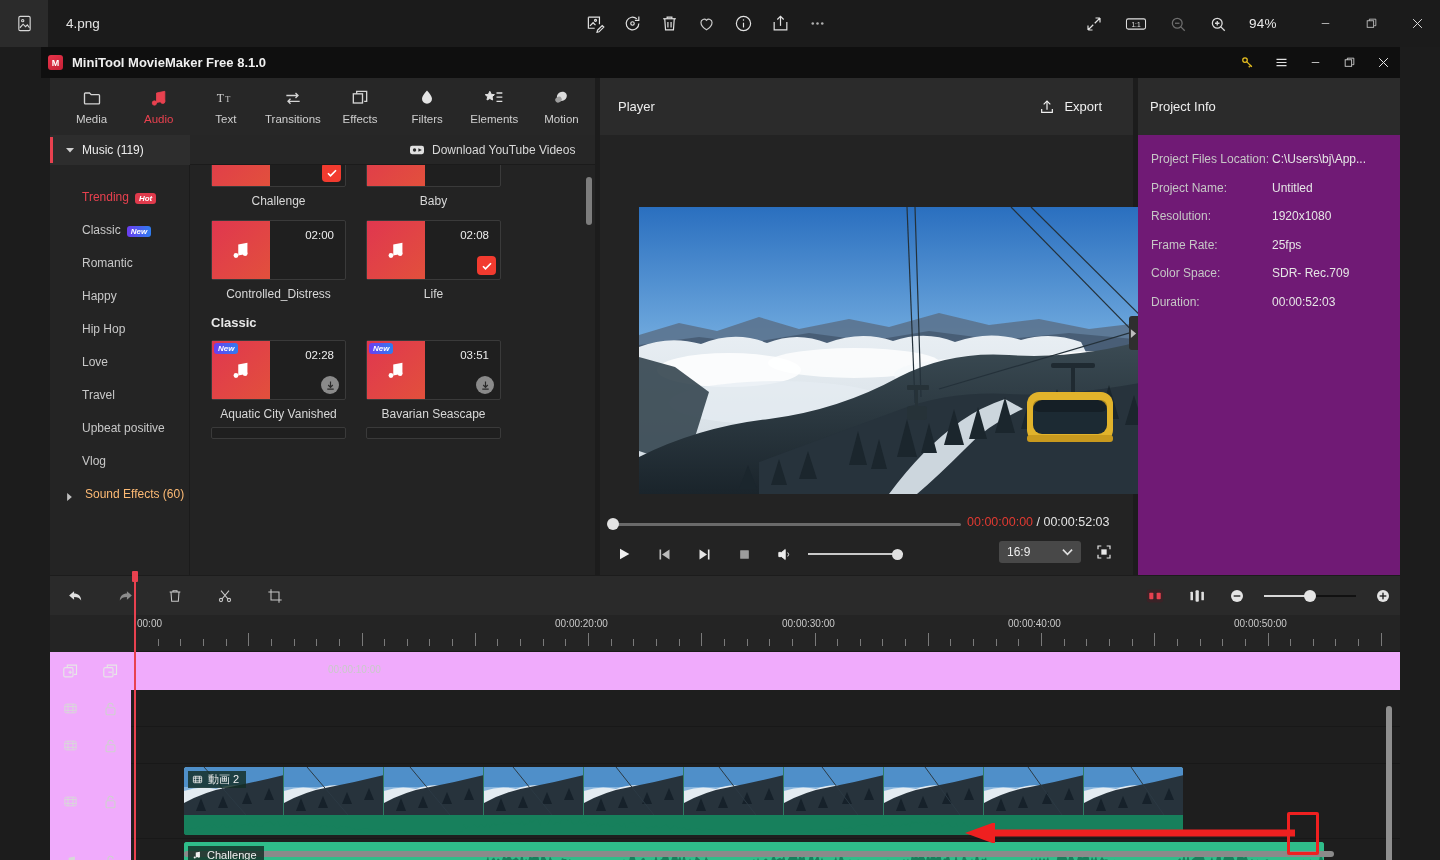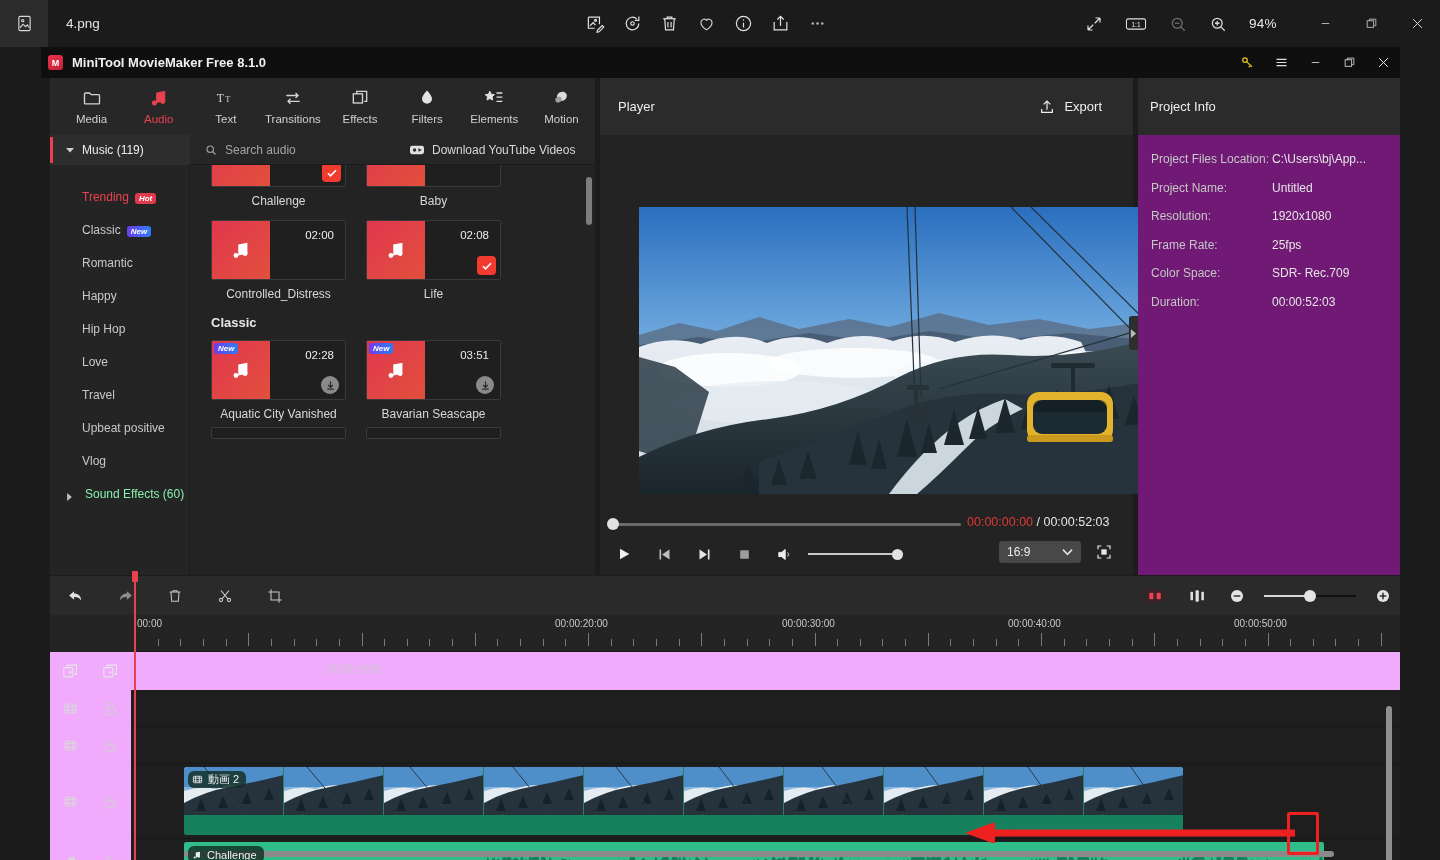--- a/index.html
+++ b/index.html
@@ -109,21 +109,21 @@
     height: 33px; display: flex; align-items: flex-end; padding-left: 32px; gap: 6px;
     font-size: 12px; color: #c8c8c8; cursor: pointer;
   }
   .cat-item.sel { color: #e8414f; }
   .cat-item .badge {
     font-size: 8px; font-weight: bold; font-style: italic; color: #fff;
     padding: 1px 4px 1px 4px; border-radius: 3px;
   }
   .badge.hot { background: #e03a4c; }
   .badge.new { background: linear-gradient(90deg,#6c3df0,#2e7df0); }
-  .cat-item.group { padding-left: 16px; color:#86efac; }
+  .cat-item.group { padding-left: 16px; color:#fdba74; }
   .cat-item.group .tri { font-size: 8px; color:#bfbfbf; margin-right:6px;}
 
   #asset-grid {
     position: absolute; left: 141px; top: 30px; width: 404px; height: 410px;
     overflow: hidden; background: #232323;
   }
   #asset-scroll-inner { position: absolute; left:0; top:-38px; width: 404px; }
   .grid-row { display: flex; gap: 20px; padding-left: 20px; margin-bottom: 6px; }
   .asset-card { width: 135px; }
   .asset-thumb {
@@ -262,21 +262,21 @@
     position: absolute; left: 0; top: 76px; width: 81px; height: 208px;
   }
   .th-row { position:absolute; left:0; width:81px; display:flex; align-items:center; }
   .th-icon { width: 40px; display:flex; align-items:center; justify-content:center; }
 
   #track-lane-col { position: absolute; left: 81px; top: 76px; width: 1269px; height: 208px; overflow:hidden;}
   .lane { position:absolute; left:0; width:1269px; background:#1e1e1e; border-bottom:1px solid #181818; }
   .clip { position:absolute; border-radius: 3px; overflow:hidden; }
   .clip-label {
     position: absolute; left: 4px; top: 4px; height: 17px; padding: 0 7px 0 4px;
-    background: rgba(20,45,36,0.82); border-radius: 6px;
+    background: rgba(20,45,36,0.82); border-radius: 0;
     display:flex; align-items:center; gap:5px;
     font-size: 11px; color:#f0f0f0; white-space: nowrap; z-index: 3;
   }
   .video-clip-strip {
     position:absolute; left:0; top:0; width:100%; height:48px; display:flex; overflow:hidden;
   }
   .thumbcell { width: 100px; height: 48px; position:relative; overflow:hidden; flex: none; border-right:1px solid rgba(255,255,255,.12); }
   .audio-wave { position:absolute; left:0; bottom:0; width:100%; background:#17805c; }
 
   #playhead {
@@ -534,29 +534,20 @@
 
   <div id="library-area">
     <div id="library-header">
       <div id="music-cat-head">
         <span class="ico">
           <svg width="8" height="8" viewBox="0 0 10 10" fill="#d0d0d0">
               <path d="M0 2.5h10L5 8z"></path>
             </svg>
         </span>
         <span id="music-cat-label">Music (119)</span>
-      </div>
-      <div id="search-audio-box">
-        <span class="ico">
-          <svg width="12" height="12" viewBox="0 0 24 24" fill="none" stroke="#9a9a9a" stroke-width="2.4">
-            <circle cx="10.5" cy="10.5" r="6.5"></circle>
-              <path d="M15.5 15.5L21 21"></path>
-          </svg>
-        </span>
-        <span id="search-audio-placeholder">Search audio</span>
       </div>
       <div id="download-yt">
         <span class="ico">
           <svg width="14" height="12" viewBox="0 0 20 14" fill="#e0e0e0">
             <rect x="0" y="1" width="20" height="12" rx="3"></rect>
             <circle cx="6.5" cy="7" r="2.4" fill="#2b2b2b"></circle>
               <path d="M12 4.5l5 2.5-5 2.5z" fill="#2b2b2b"></path>
           </svg>
         </span>
         <span id="download-yt-label">Download YouTube Videos</span>

